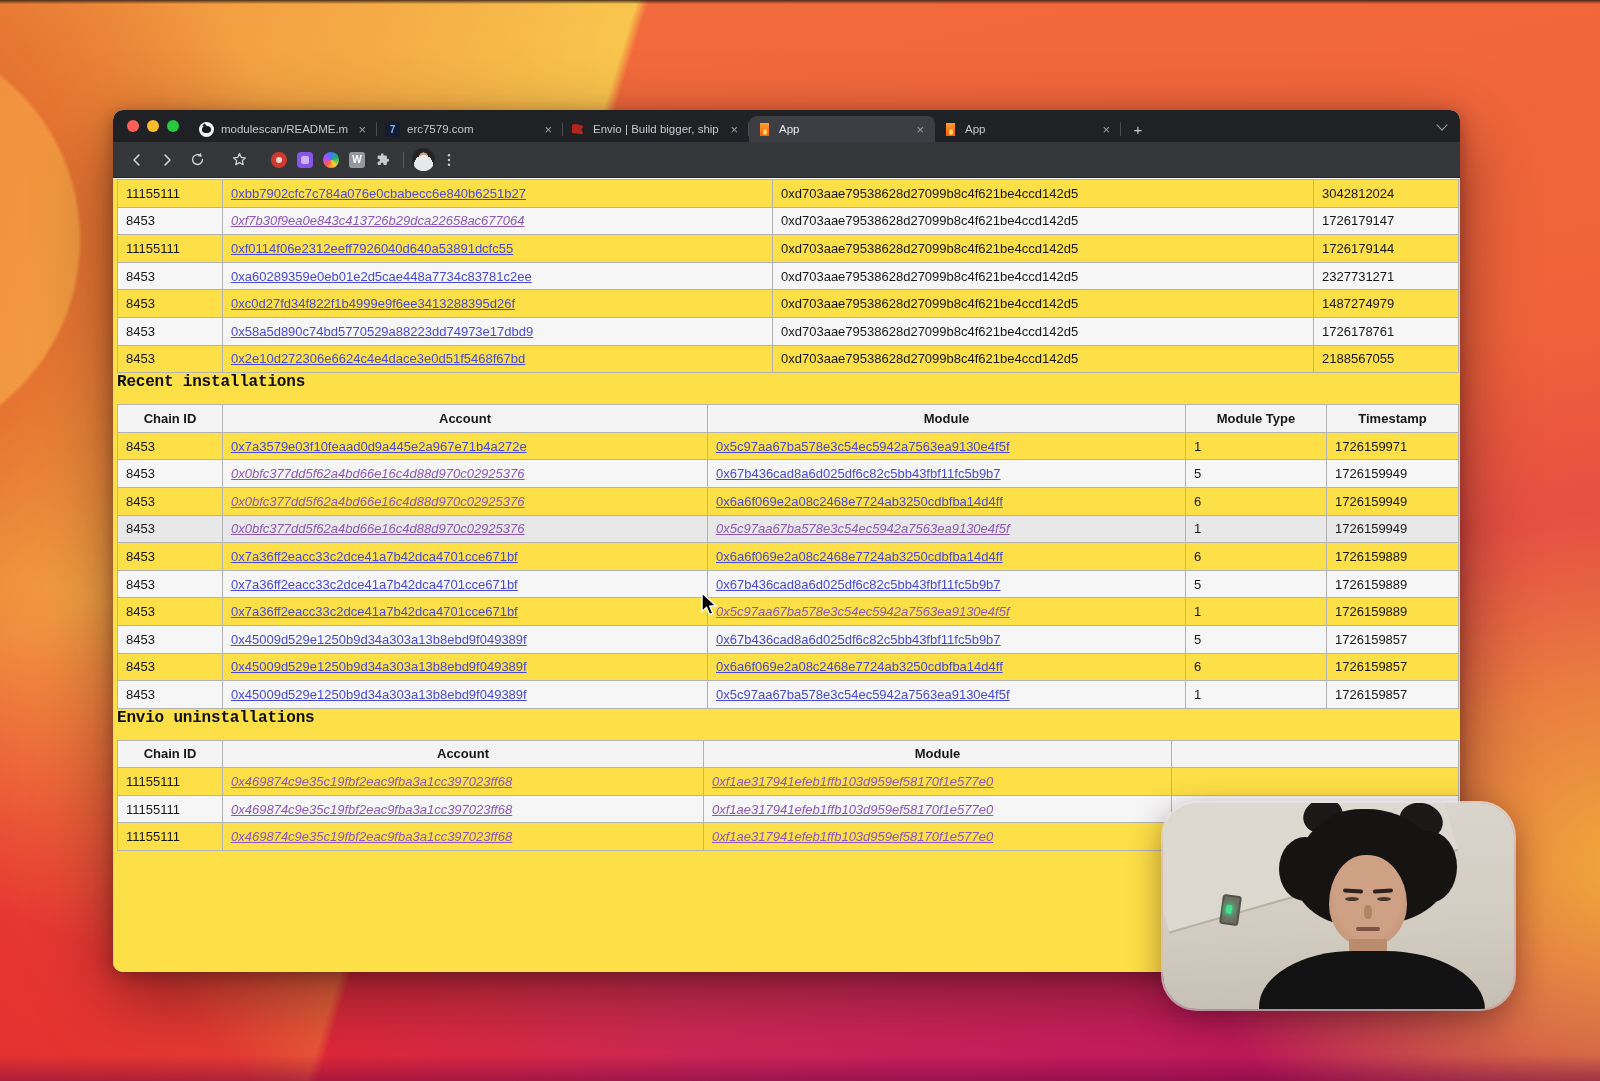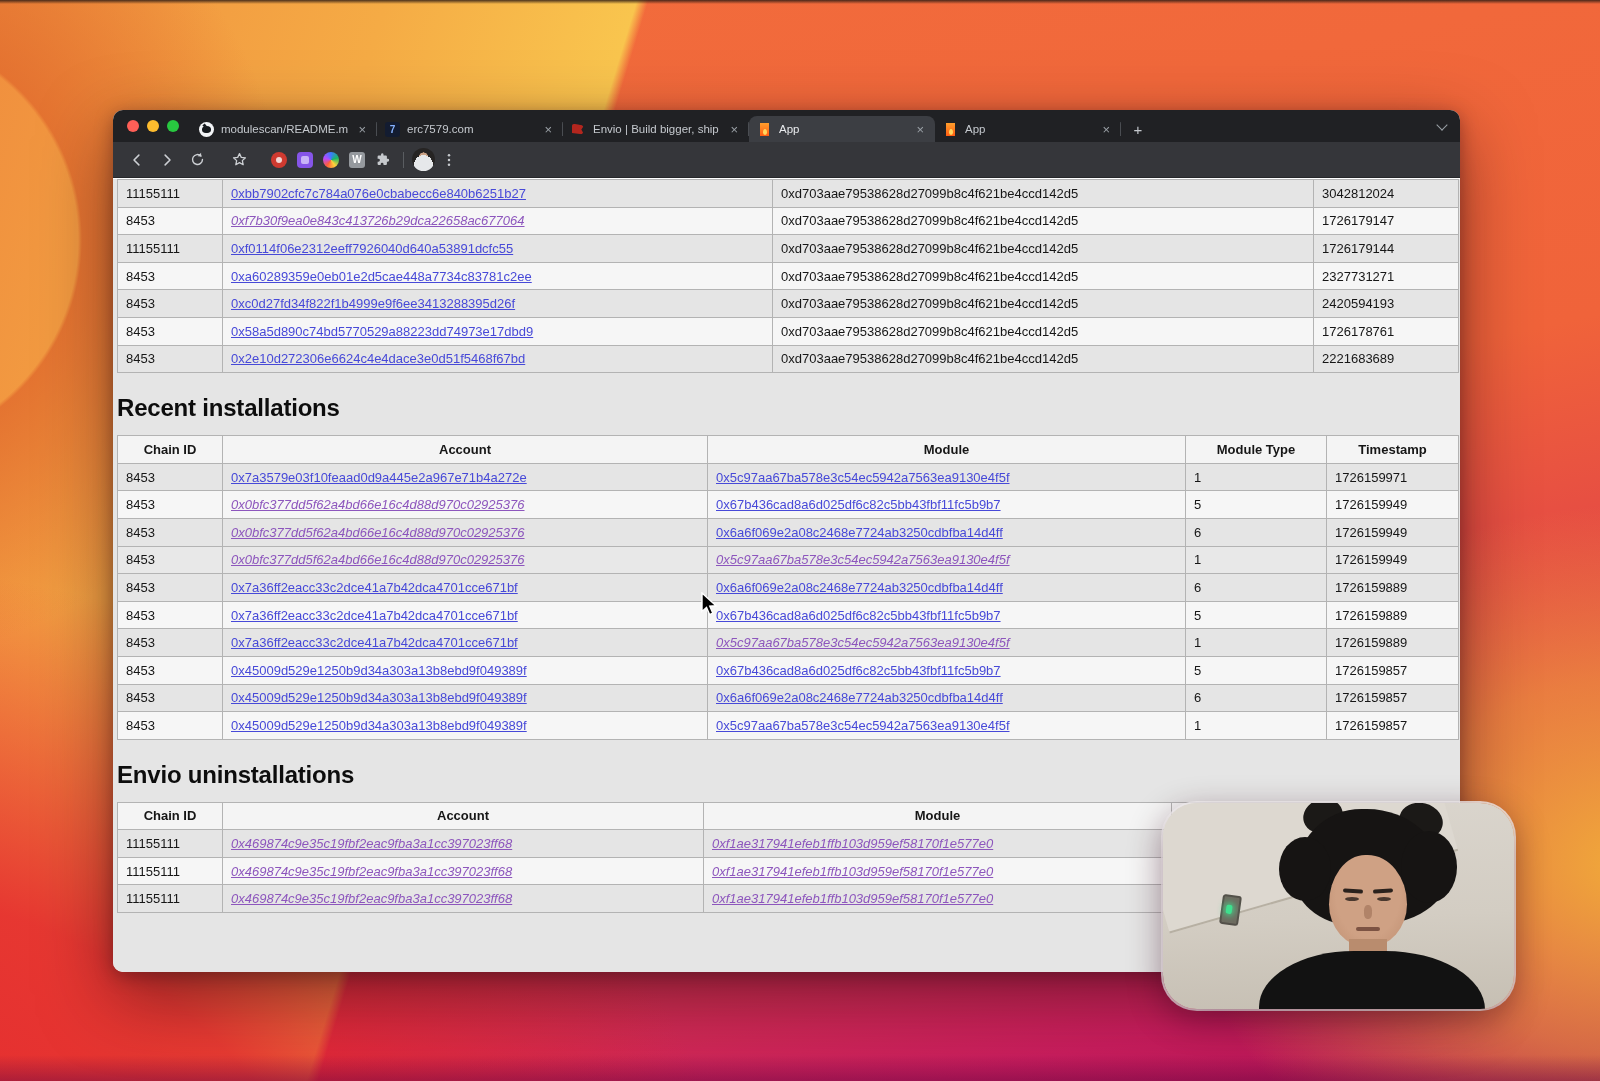--- a/index.html
+++ b/index.html
@@ -73,32 +73,32 @@
   .ext-purple{width:16px;height:16px;border-radius:4px;background:#8655e8;position:relative;}
   .ext-purple::after{content:"";position:absolute;left:4px;top:4px;width:8px;height:8px;border-radius:2px;background:#c9b4f7;}
   .ext-rainbow{width:16px;height:16px;border-radius:50%;background:conic-gradient(#3b7cff,#19b864,#ffd43b,#ff5d3b,#b44bff,#3b7cff);}
   .ext-w{width:16px;height:16px;border-radius:3px;background:#95999e;color:#fff;font-size:10px;font-weight:bold;text-align:center;line-height:16px;}
   .divider-v{width:1px;height:16px;background:#5a5d61;margin:0 6px;flex:0 0 auto;}
   .avatar{width:23px;height:23px;border-radius:50%;flex:0 0 auto;
     background:radial-gradient(circle at 50% 72%, #e6e8ea 0 46%, rgba(0,0,0,0) 47%),
                radial-gradient(circle at 50% 40%, #caa184 0 26%, #262423 27% 70%, #3a3a3c 71%);}
   
   #content{
-    position:absolute;left:0;top:69px;width:1347px;height:793px;background:#e5e5e5;
+    position:absolute;left:0;top:69px;width:1347px;height:793px;background:#fde047;
     border-radius:0 0 10px 10px;overflow:hidden;color:#161616;
   }
   .tables-wrap{padding:0 2px 0 4px;}
   table{border-collapse:collapse;table-layout:fixed;width:1341px;font-size:13px;}
   th,td{border:1px solid #b3b3b3;height:27.6px;padding:0 8px;box-sizing:border-box;overflow:hidden;white-space:nowrap;}
   th{font-weight:bold;text-align:center;background:#f4f4f4;}
   tbody tr:nth-child(even) td{background:#f6f6f6;}
   tbody tr.hover td{background:#e8e8e8;}
   td a{color:#4749d8;text-decoration:underline;}
   td a.visited{color:#8d56bd;font-style:italic;}
-  h2.section{font-size:24px;font-weight:bold;margin:21px 0 13px 0;color:#0d0d0d;letter-spacing:-.2px;}
+  h2.section{font-size:16px;font-weight:bold;margin:0 0 13px 0;color:#0d0d0d;letter-spacing:-.2px;font-family:Liberation Mono, monospace;}
   
   #webcam{
     position:absolute;left:1163px;top:803px;width:351px;height:206px;border-radius:34px;
     overflow:hidden;box-shadow:0 10px 34px rgba(50,5,25,.45), 0 0 0 2px rgba(255,255,255,.8);
     background:linear-gradient(178deg,#dad5cd 0%,#d3cdc3 55%,#c6bfb3 100%);
   }
   .ceiling{position:absolute;left:-20px;top:-60px;width:300px;height:150px;
     background:#ddd8d0;transform:rotate(-16deg);border-bottom:2px solid #b7b0a3;}
   .detector{position:absolute;left:160px;top:8px;width:36px;height:18px;border-radius:50%;
     background:#c9c2b5;border:2px solid #a9a295;}
@@ -256,33 +256,33 @@
             <tr>
               <td>8453</td>
               <td><a href="#">0xa60289359e0eb01e2d5cae448a7734c83781c2ee</a></td>
               <td>0xd703aae79538628d27099b8c4f621be4ccd142d5</td>
               <td>2327731271</td>
             </tr>
             <tr>
               <td>8453</td>
               <td><a href="#">0xc0d27fd34f822f1b4999e9f6ee3413288395d26f</a></td>
               <td>0xd703aae79538628d27099b8c4f621be4ccd142d5</td>
-              <td>2420594193</td>
+              <td>1487274979</td>
             </tr>
             <tr>
               <td>8453</td>
               <td><a href="#">0x58a5d890c74bd5770529a88223dd74973e17dbd9</a></td>
               <td>0xd703aae79538628d27099b8c4f621be4ccd142d5</td>
               <td>1726178761</td>
             </tr>
             <tr>
               <td>8453</td>
               <td><a href="#">0x2e10d272306e6624c4e4dace3e0d51f5468f67bd</a></td>
               <td>0xd703aae79538628d27099b8c4f621be4ccd142d5</td>
-              <td>2221683689</td>
+              <td>2188567055</td>
             </tr>
           </tbody>
         </table>
 
       <h2 class="section">Recent installations</h2>
       <table>
         <colgroup>
             <col style="width:105px">
             <col style="width:485px">
             <col style="width:478px">

